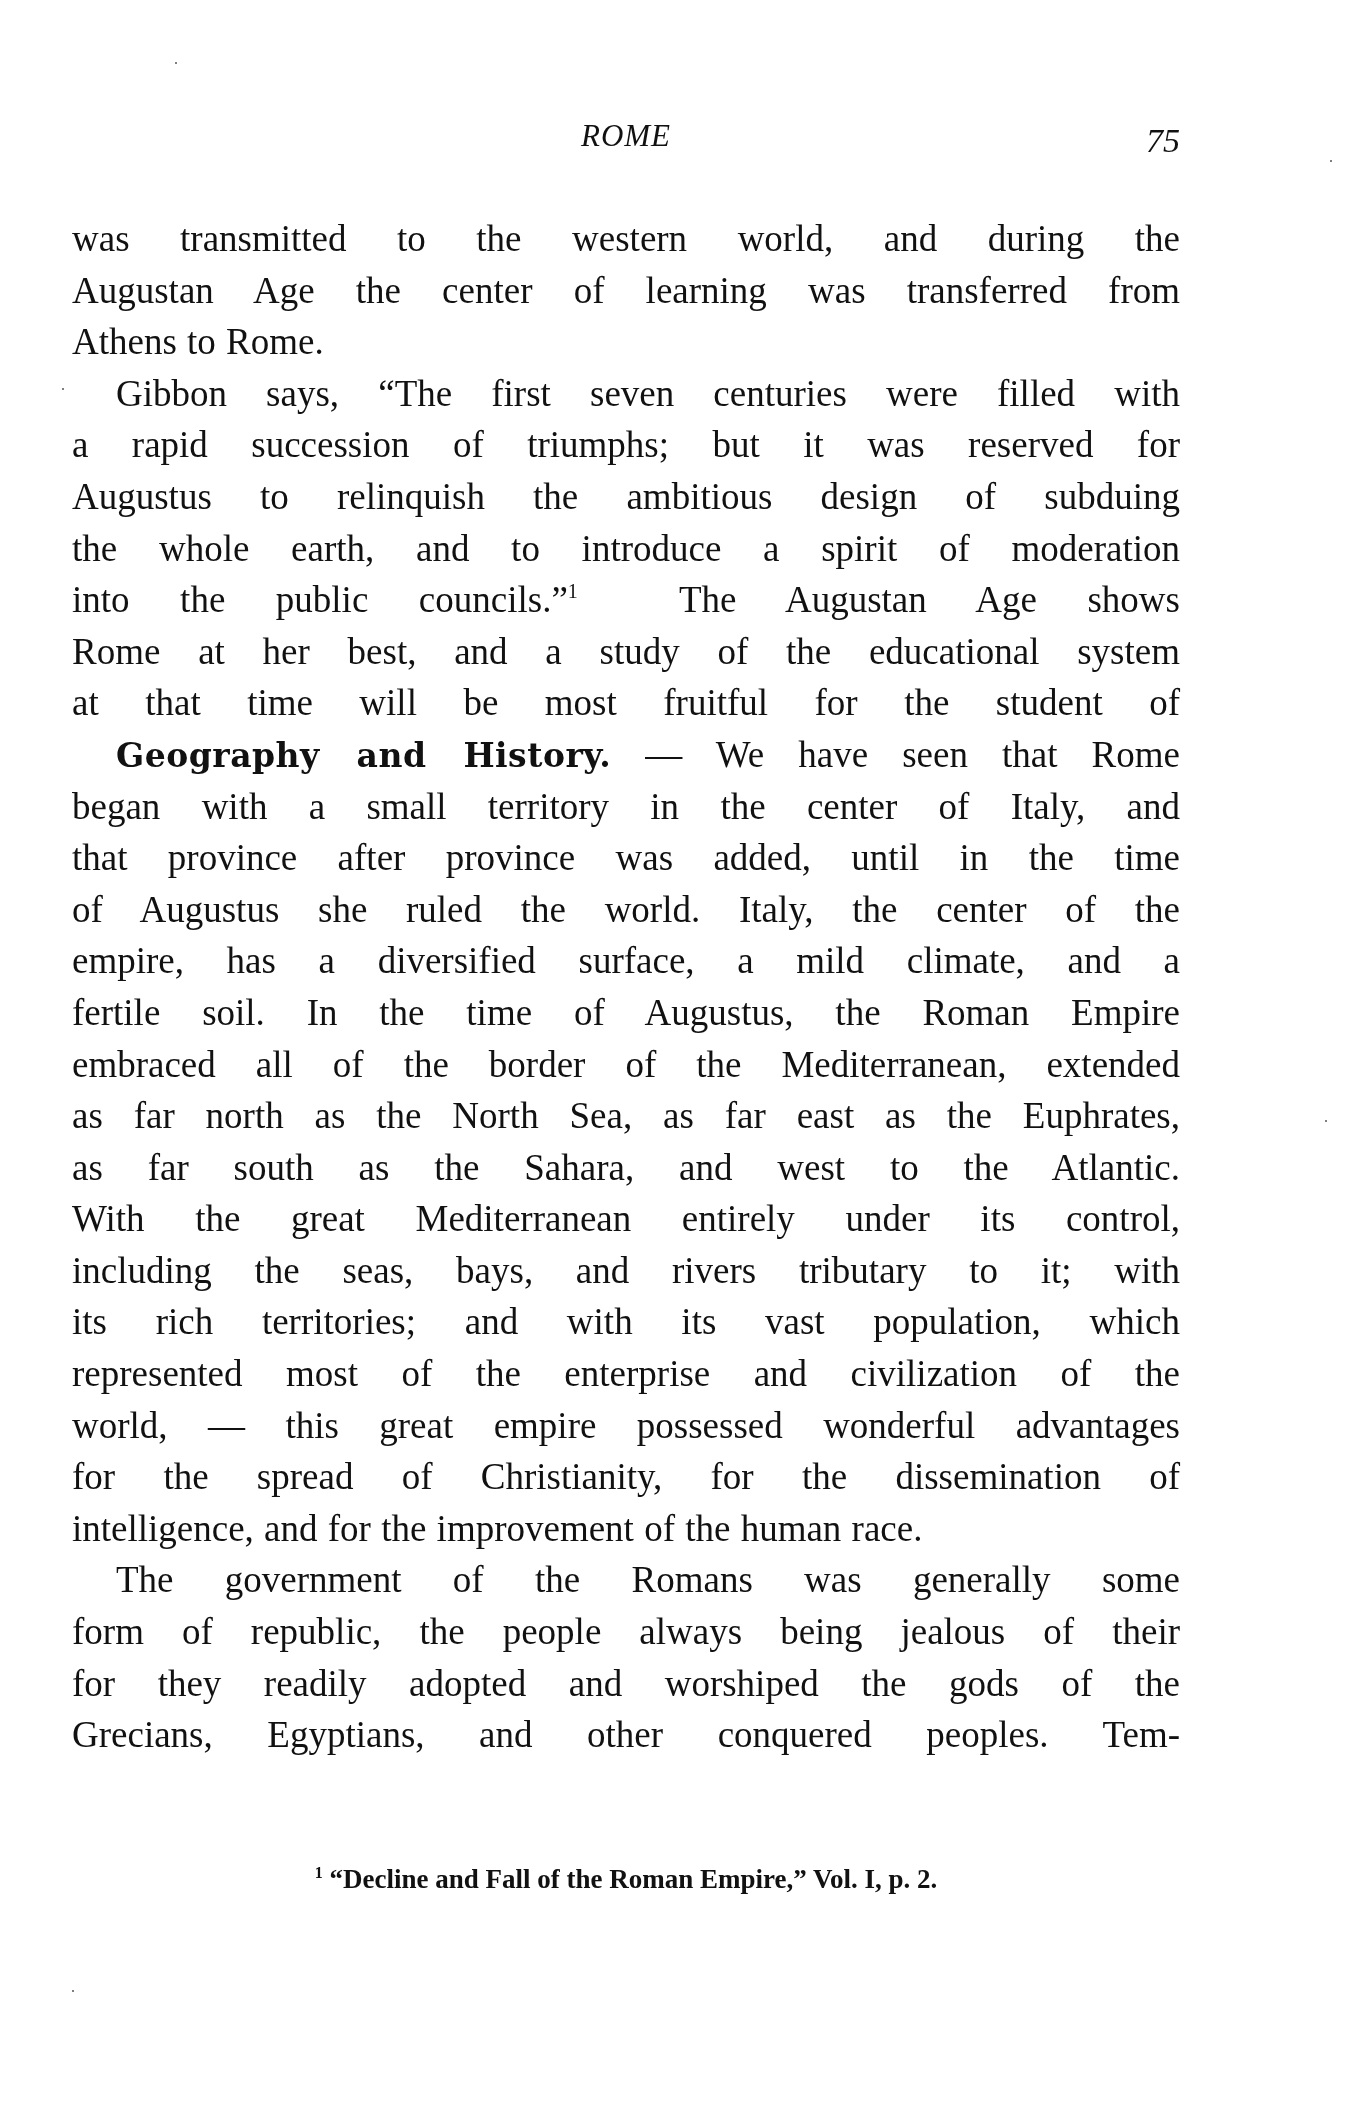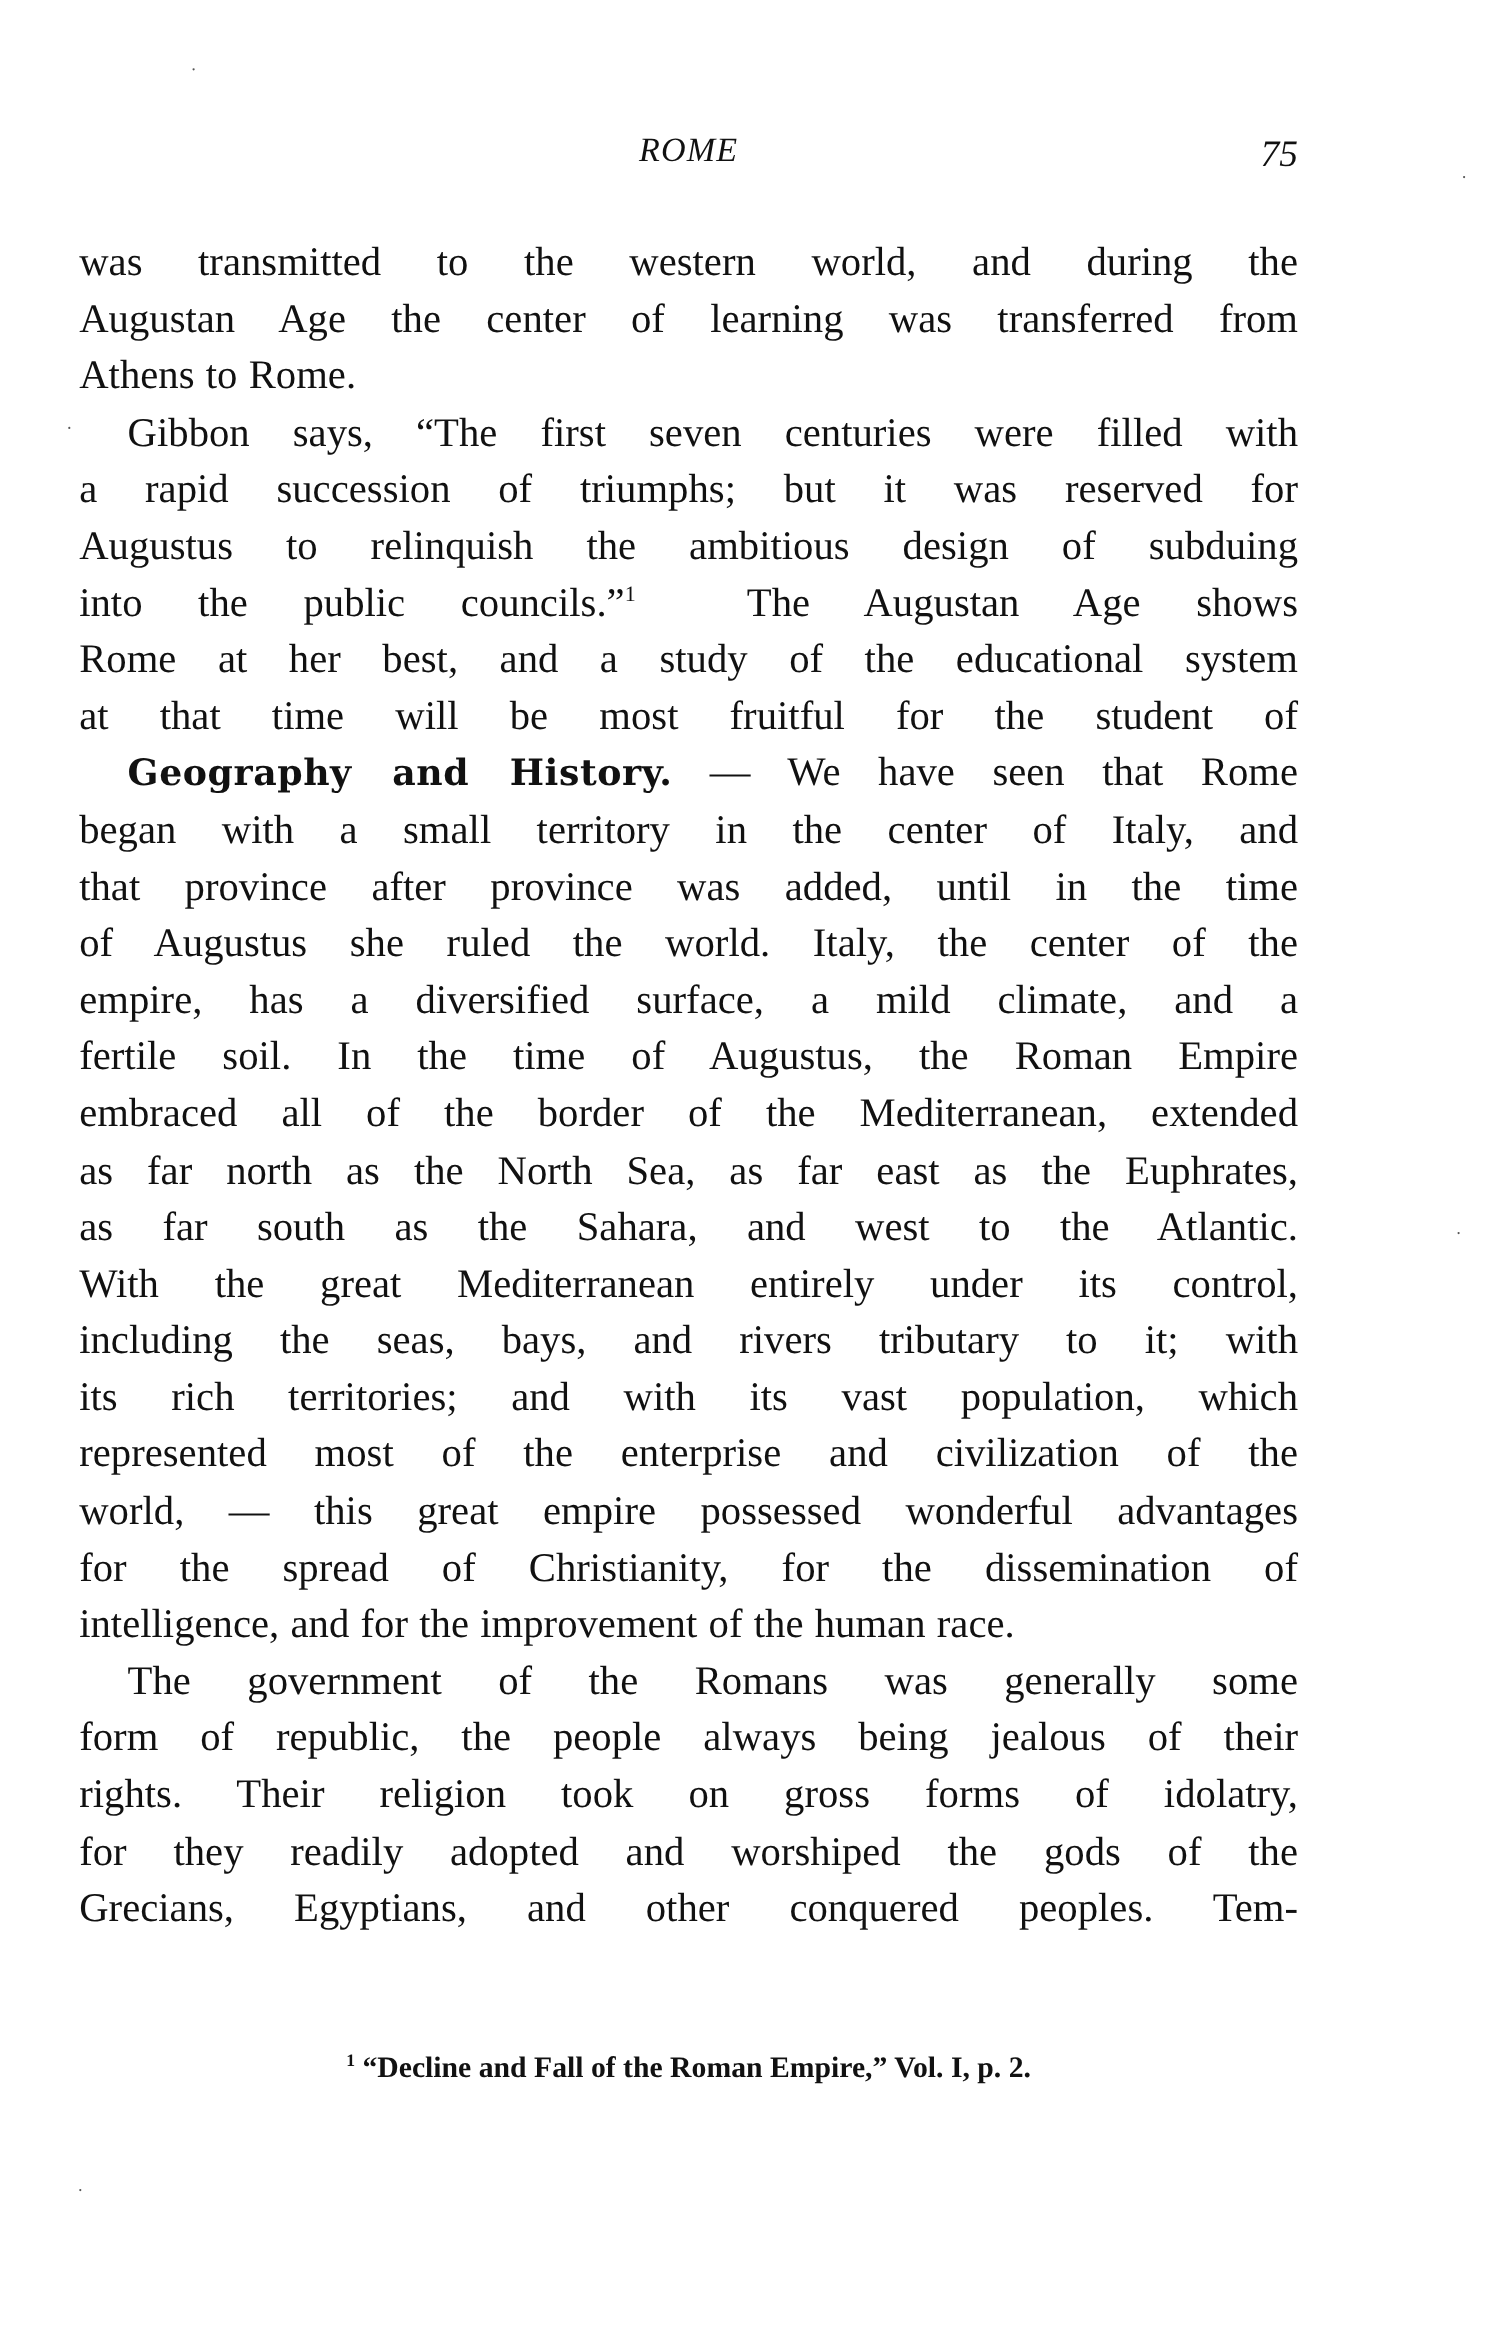--- a/index.html
+++ b/index.html
@@ -112,20 +112,21 @@
 
   <div class="body-text">
 
     <span class="line">was transmitted to the western world, and during the</span>
     <span class="line">Augustan Age the center of learning was transferred from</span>
     <span class="line last">Athens to Rome.</span>
 
     <span class="line indent">Gibbon says, “The first seven centuries were filled with</span>
     <span class="line">a rapid succession of triumphs; but it was reserved for</span>
     <span class="line">Augustus to relinquish the ambitious design of subduing</span>
+    <span class="line">the whole earth, and to introduce a spirit of moderation</span>
     <span class="line"><span>into the public councils.”</span><sup class="fnref">1</sup>&nbsp;&nbsp;<span>The Augustan Age shows</span></span>
     <span class="line">Rome at her best, and a study of the educational system</span>
     <span class="line">at that time will be most fruitful for the student of</span>
 
     <span class="line indent"><span class="bold-head">Geography and History.</span><span> — </span><span>We have seen that Rome</span></span>
     <span class="line">began with a small territory in the center of Italy, and</span>
     <span class="line">that province after province was added, until in the time</span>
     <span class="line">of Augustus she ruled the world. Italy, the center of the</span>
     <span class="line">empire, has a diversified surface, a mild climate, and a</span>
     <span class="line">fertile soil. In the time of Augustus, the Roman Empire</span>
@@ -135,21 +136,20 @@
     <span class="line">With the great Mediterranean entirely under its control,</span>
     <span class="line">including the seas, bays, and rivers tributary to it; with</span>
     <span class="line">its rich territories; and with its vast population, which</span>
     <span class="line">represented most of the enterprise and civilization of the</span>
     <span class="line">world, — this great empire possessed wonderful advantages</span>
     <span class="line">for the spread of Christianity, for the dissemination of</span>
     <span class="line last">intelligence, and for the improvement of the human race.</span>
 
     <span class="line indent">The government of the Romans was generally some</span>
     <span class="line">form of republic, the people always being jealous of their</span>
-    <span class="line">rights. Their religion took on gross forms of idolatry,</span>
     <span class="line">for they readily adopted and worshiped the gods of the</span>
     <span class="line">Grecians, Egyptians, and other conquered peoples. Tem-</span>
   </div>
 
   <div class="footnote">
     <sup>1</sup>
     <span>“Decline and Fall of the Roman Empire,” Vol. I, p. 2.</span>
   </div>
 
   <span class="speck" style="left:175px; top:62px;"></span>

